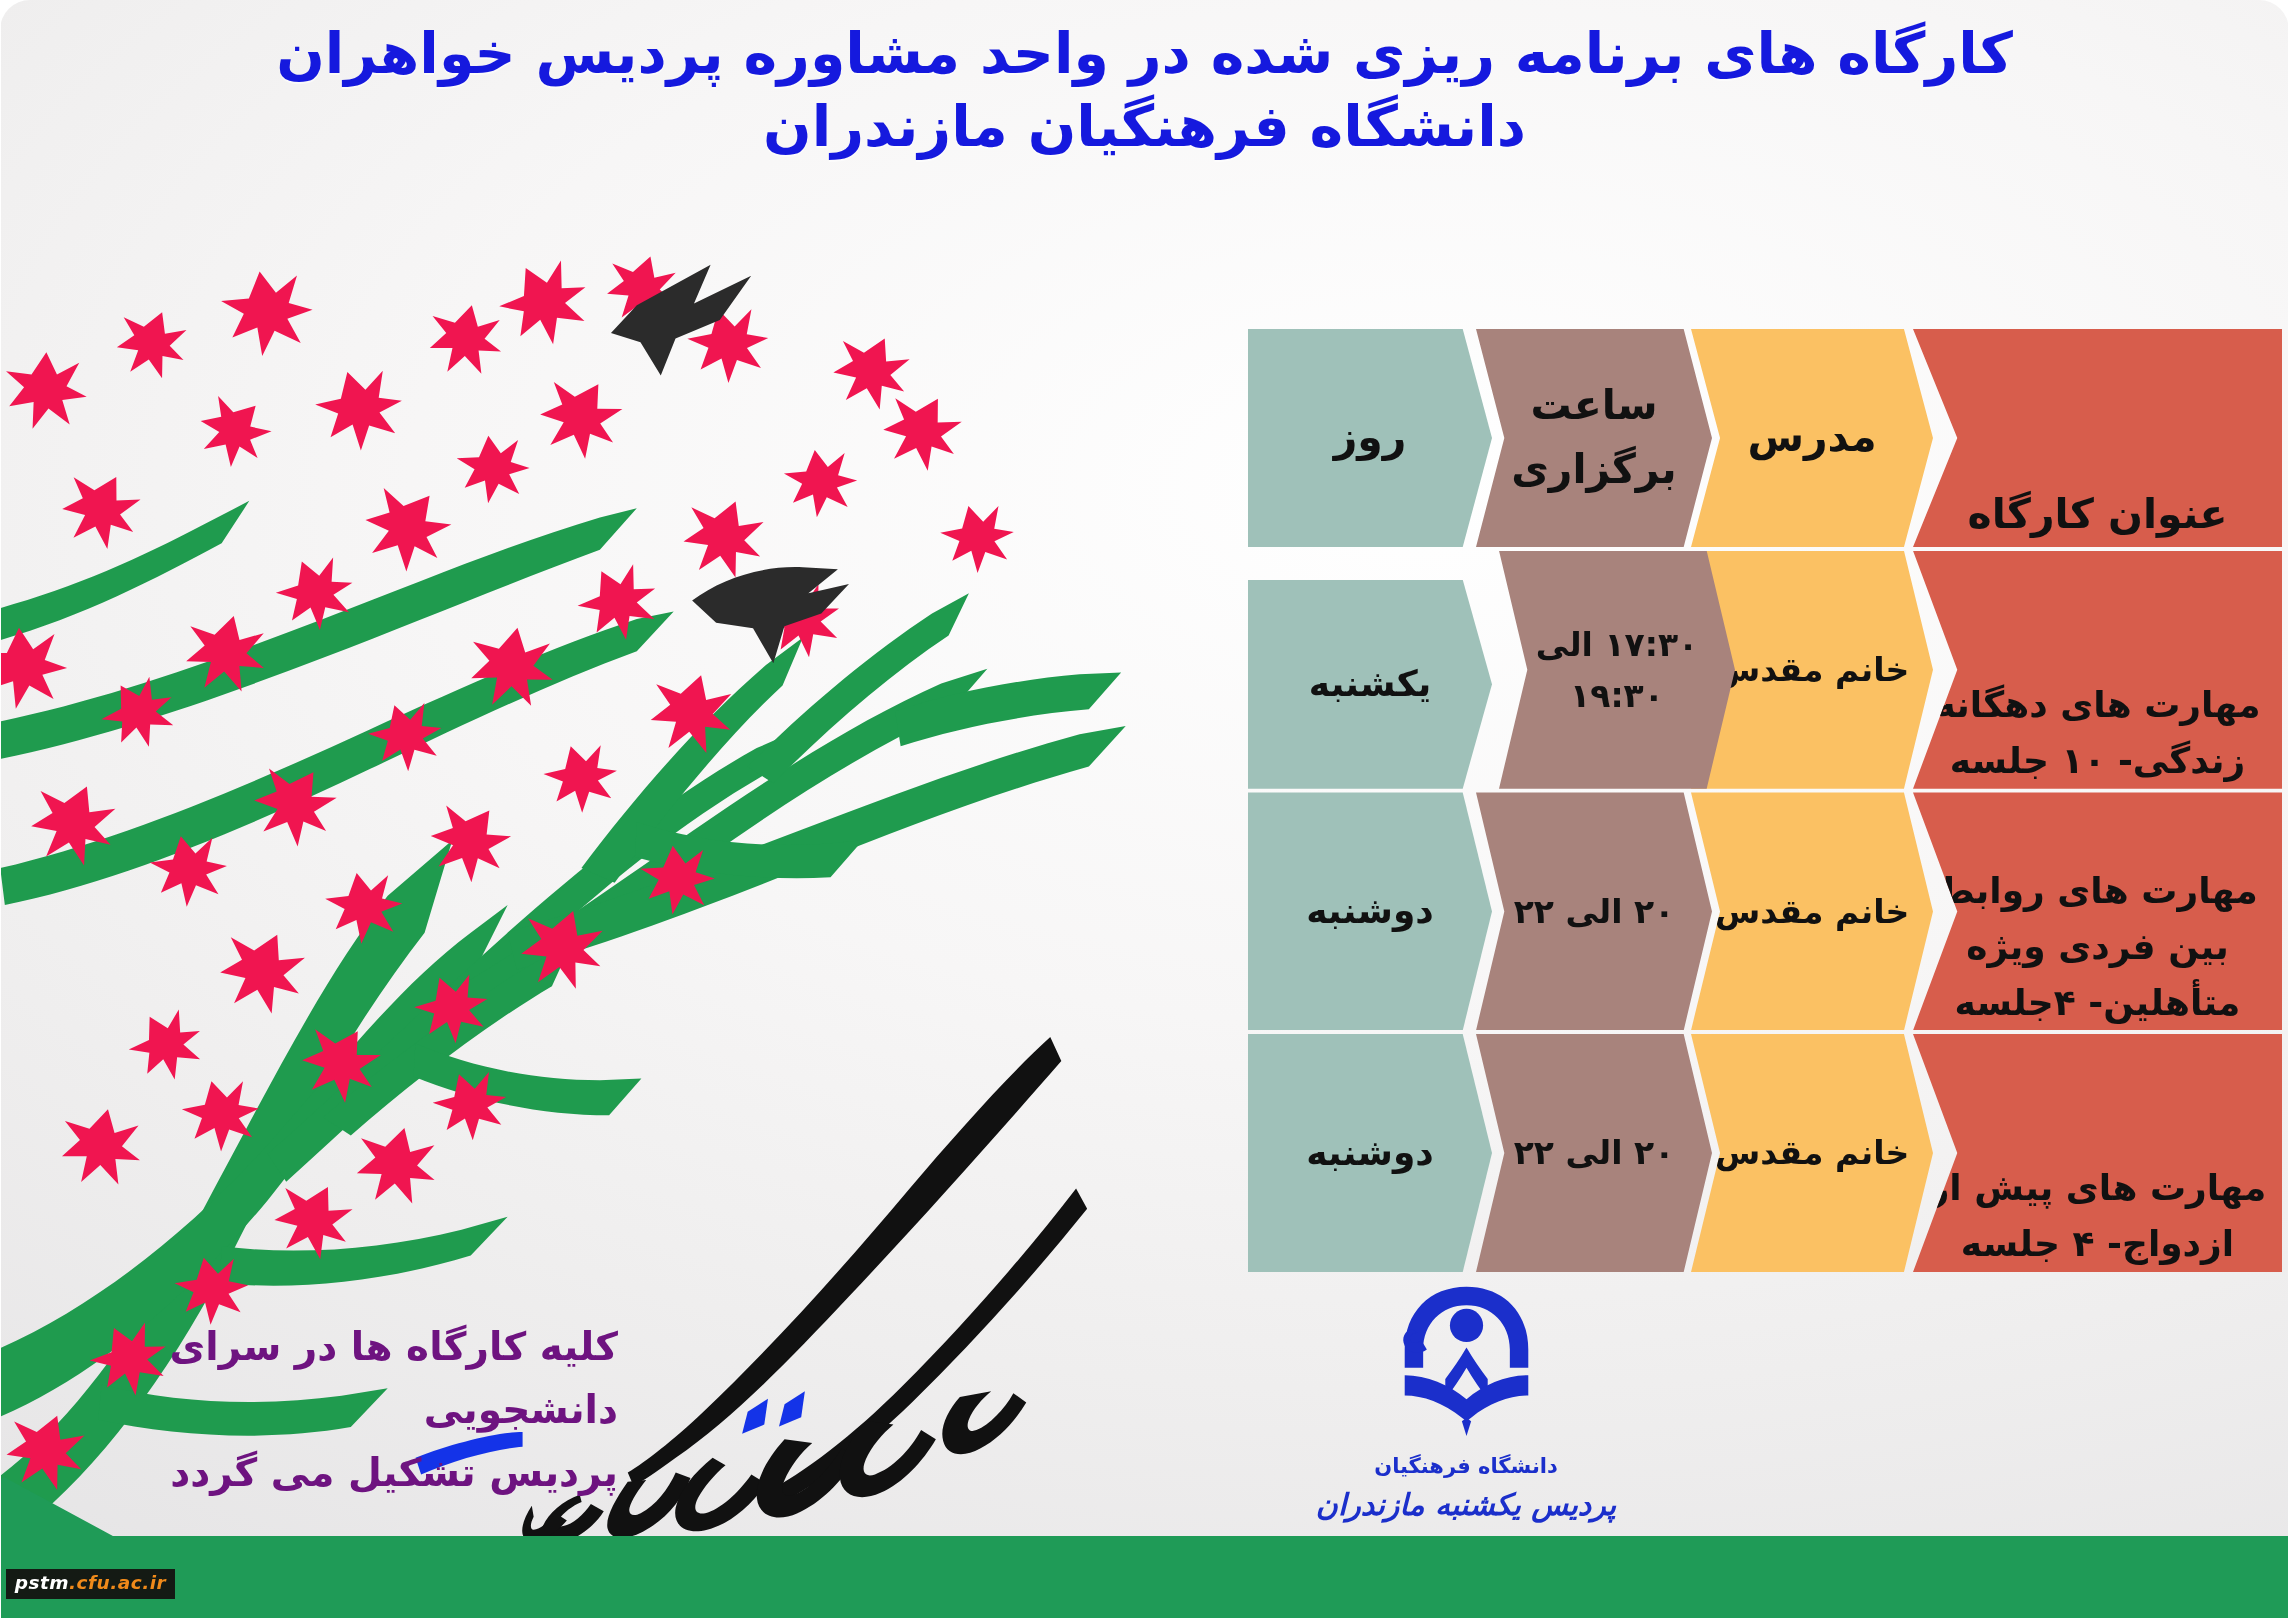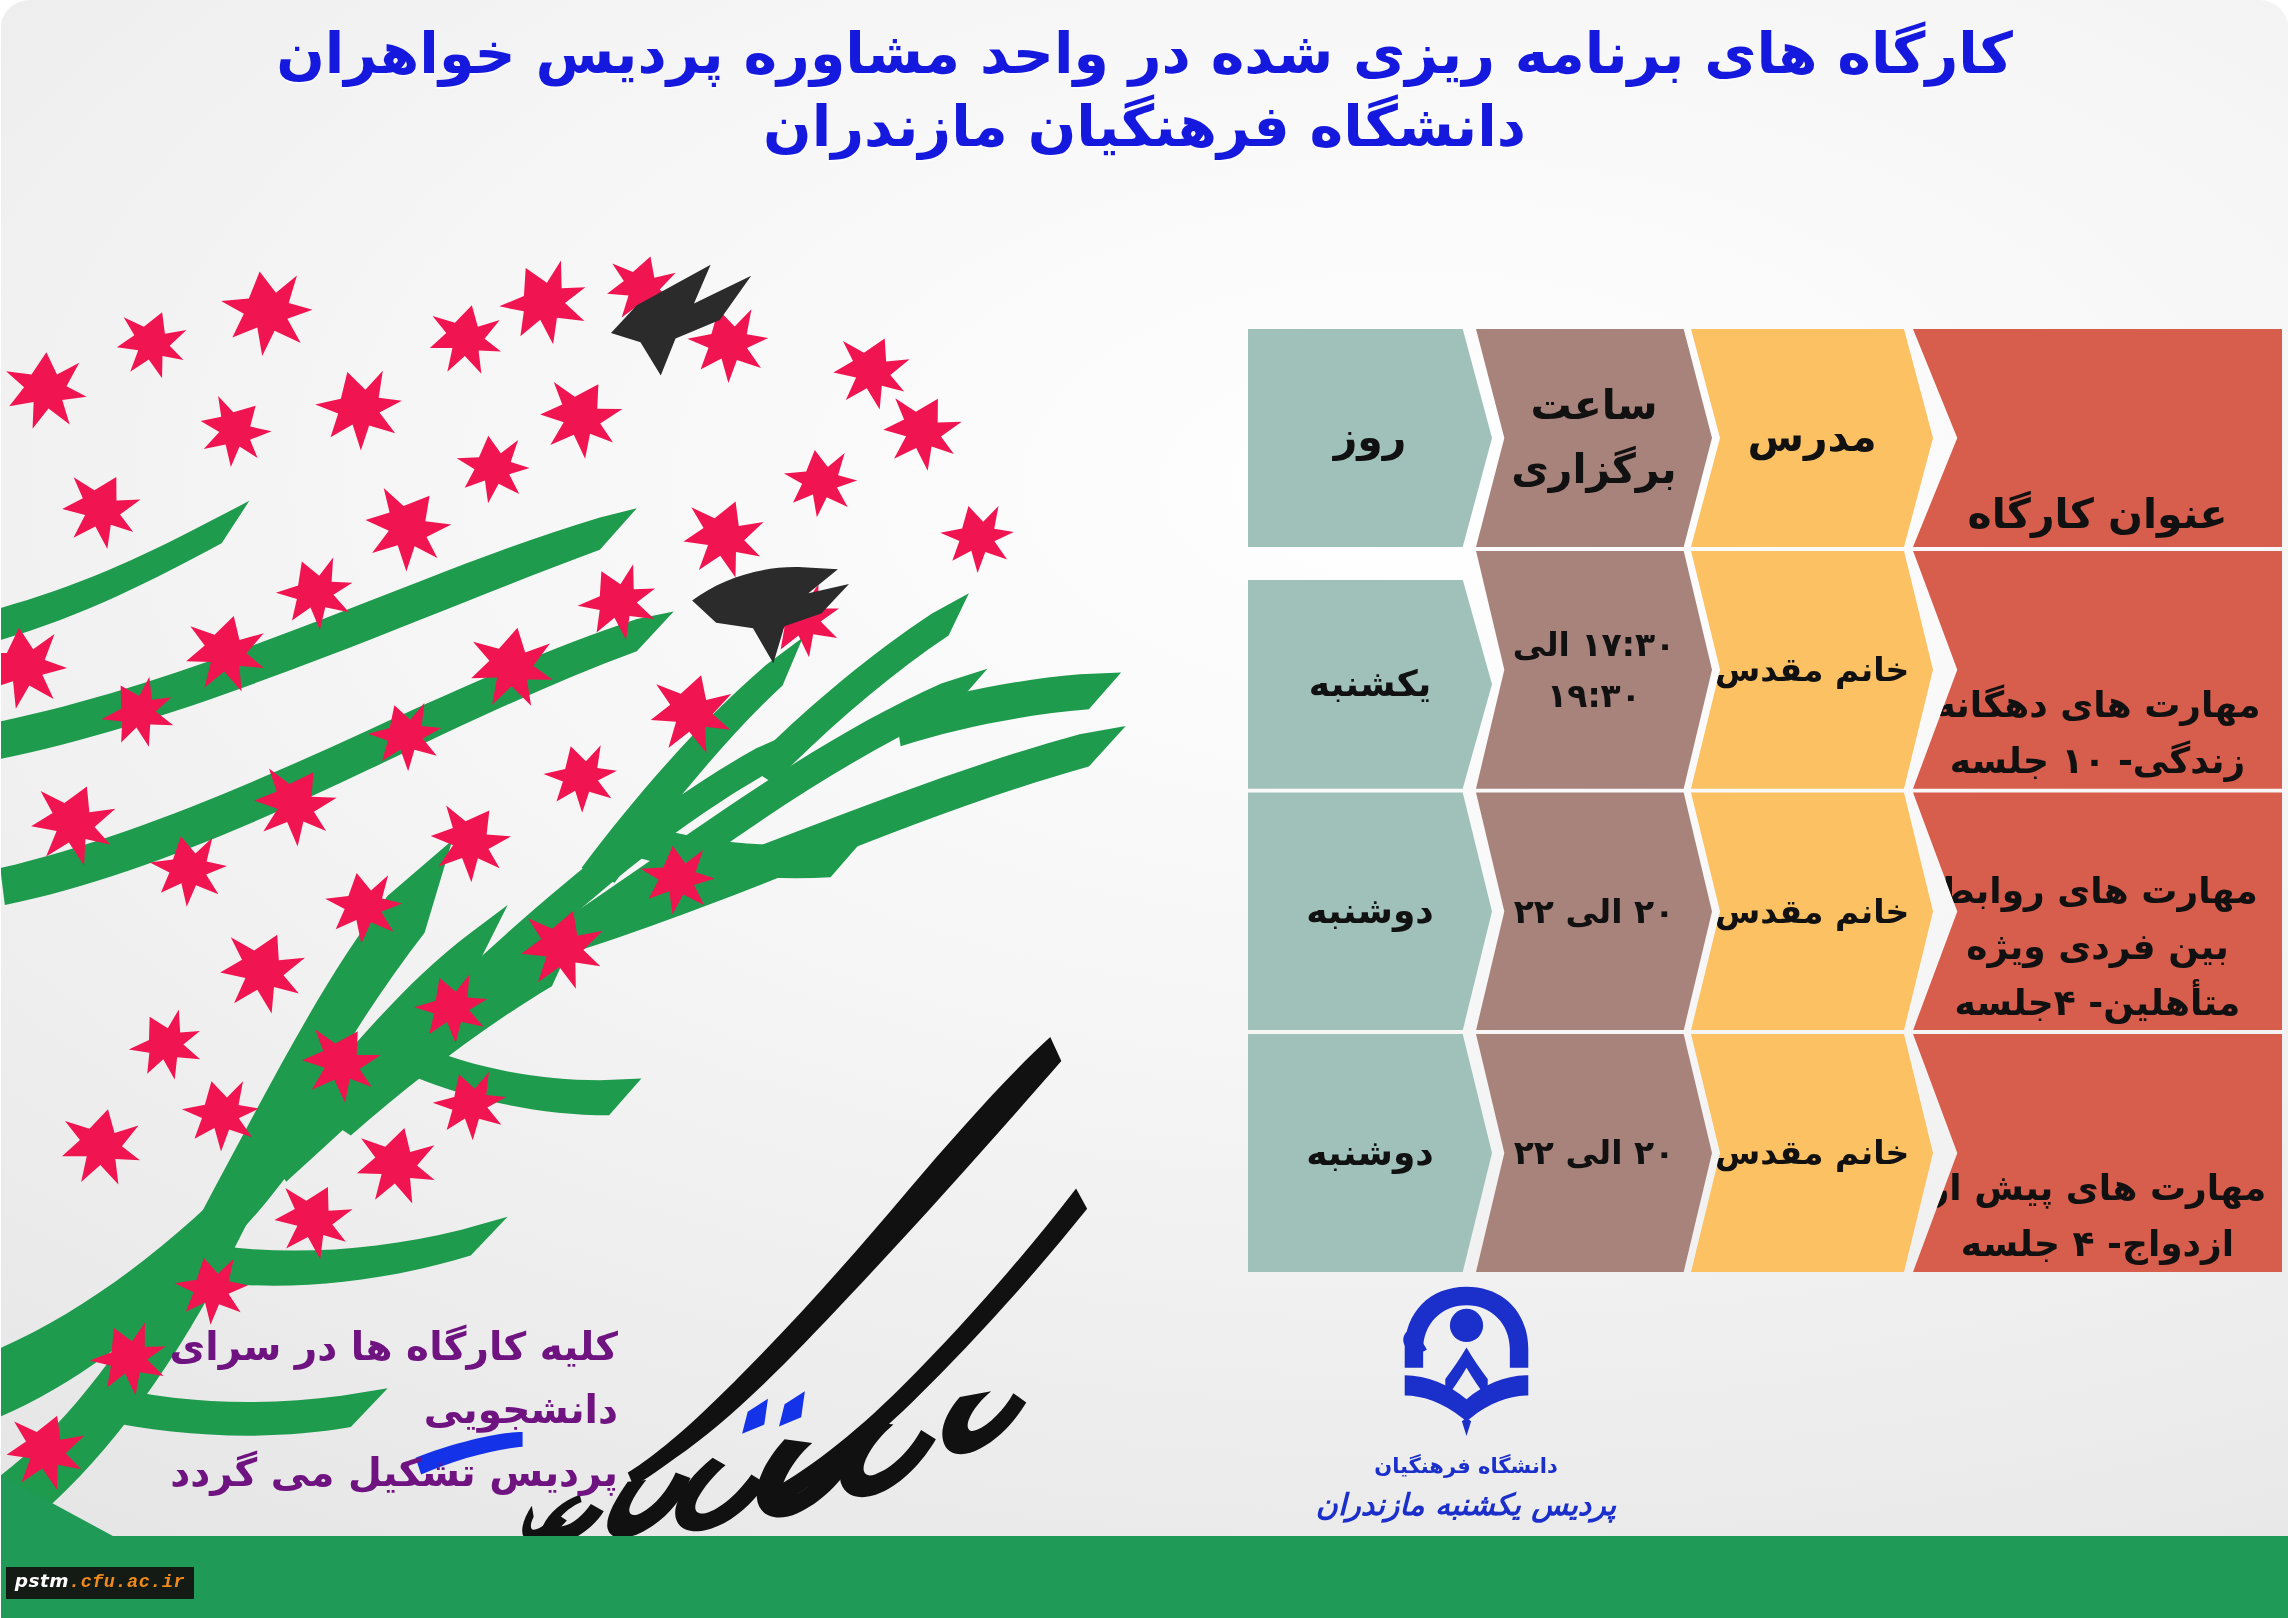--- a/index.html
+++ b/index.html
@@ -26,21 +26,21 @@
     background:#1F9B57;
     clip-path:polygon(0 64%, 0 100%, 52% 100%, 31% 100%, 1% 62%);
   }
   .watermark{
     position:absolute;left:5.5px;bottom:20px;
     background:#141a14;color:#ffffff;
     font:italic 700 18.5px/1 "DejaVu Sans",sans-serif;
     padding:5.5px 9.2px 6.5px 9.2px;letter-spacing:0.5px;
     direction:ltr;
   }
-  .watermark .orange{color:#F08A1A;font-family:Liberation Mono, monospace;}
+  .watermark .orange{color:#F08A1A;}
 
   
   .title-wrap{
     position:absolute;top:16.6px;left:0;right:0;
     text-align:center;
   }
   .title-line{
     color:#1519DE;
     font-weight:700;
     font-size:57px;
@@ -239,21 +239,21 @@
       </div>
     </div>
 
     <div class="trow body-row body">
       <div class="cell chev-last c-title" style="right:0;width:369px;">
         <span class="txt big">مهارت های دهگانه زندگی- ۱۰ جلسه</span>
       </div>
       <div class="cell chev c-tutor" style="right:349px;width:242px;">
         <span class="txt">خانم مقدس</span>
       </div>
-      <div class="cell chev c-time" style="right:570px;width:236px;">
+      <div class="cell chev c-time" style="right:547px;width:236px;">
         <span class="txt">۱۷:۳۰ الی ۱۹:۳۰</span>
       </div>
       <div class="cell chev-first c-day" style="right:790px;width:244px;margin-top:29px;">
         <span class="txt big">یکشنبه</span>
       </div>
     </div>
 
     <div class="trow body-row body">
       <div class="cell chev-last c-title" style="right:0;width:369px;">
         <span class="txt big">مهارت های روابط بین فردی ویژه متأهلین- ۴جلسه</span>

